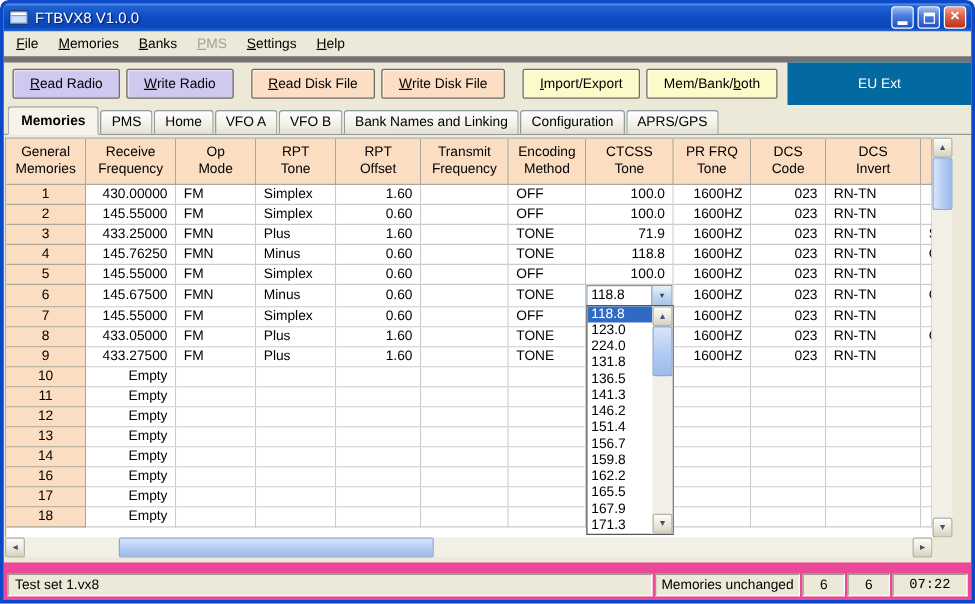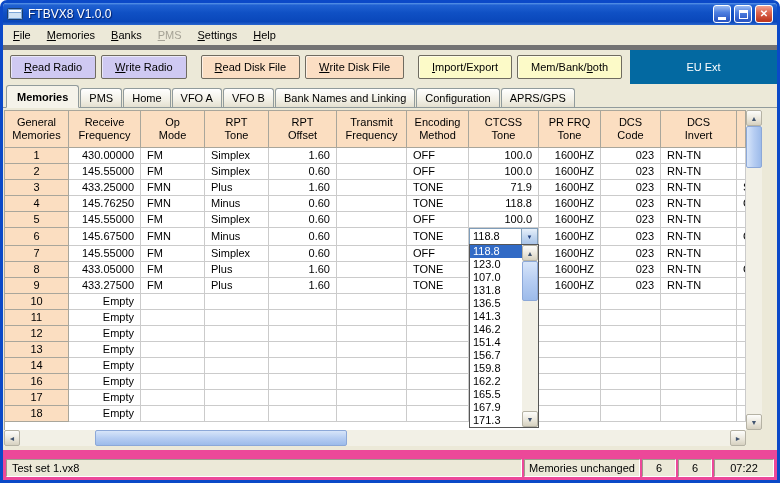--- a/index.html
+++ b/index.html
@@ -104,21 +104,21 @@
   .dd-scroll .up{ top:0; left:0; } .dd-scroll .down{ bottom:0; left:0; }
   .ddthumb{ position:absolute; left:0; top:16px; width:16px; height:40px; }
 
   
   .statusbar{ flex:0 0 24px; display:flex; align-items:flex-end; gap:2px; padding:3px; background:#ec4899; }
   .sb-panel{ height:18px; box-sizing:border-box; border:1px solid; border-color:#9D9B8D #FFFFFF #FFFFFF #9D9B8D;
     display:flex; align-items:center; font-size:11px; padding:0 5px; background:#ECE9D8; white-space:nowrap; }
   .sb-panel.file{ flex:1; }
   .sb-panel.msg{ width:116px; justify-content:center; }
   .sb-panel.num{ width:34px; justify-content:center; }
-  .sb-panel.time{ width:60px; justify-content:center; }
+  .sb-panel.time{ width:60px; justify-content:center;font-family:Liberation Mono, monospace; }
 </style>
 </head>
 <body>
 
 <div class="window">
 
   <div class="titlebar">
     <div class="app-icon">
       <svg width="16" height="16" viewBox="0 0 16 16">
         <rect x="0.5" y="2.5" width="15" height="11" rx="1" fill="#7DA7D8" stroke="#1B3E6E"></rect>
@@ -496,21 +496,21 @@
         <span class="arr arr-right"></span>
       </div>
     </div>
 
     <div class="corner"></div>
 
     <div class="dropdown">
       <div class="dd-items">
           <div class="dd-item selected">118.8</div>
           <div class="dd-item">123.0</div>
-          <div class="dd-item">107.0</div>
+          <div class="dd-item">224.0</div>
           <div class="dd-item">131.8</div>
           <div class="dd-item">136.5</div>
           <div class="dd-item">141.3</div>
           <div class="dd-item">146.2</div>
           <div class="dd-item">151.4</div>
           <div class="dd-item">156.7</div>
           <div class="dd-item">159.8</div>
           <div class="dd-item">162.2</div>
           <div class="dd-item">165.5</div>
           <div class="dd-item">167.9</div>

